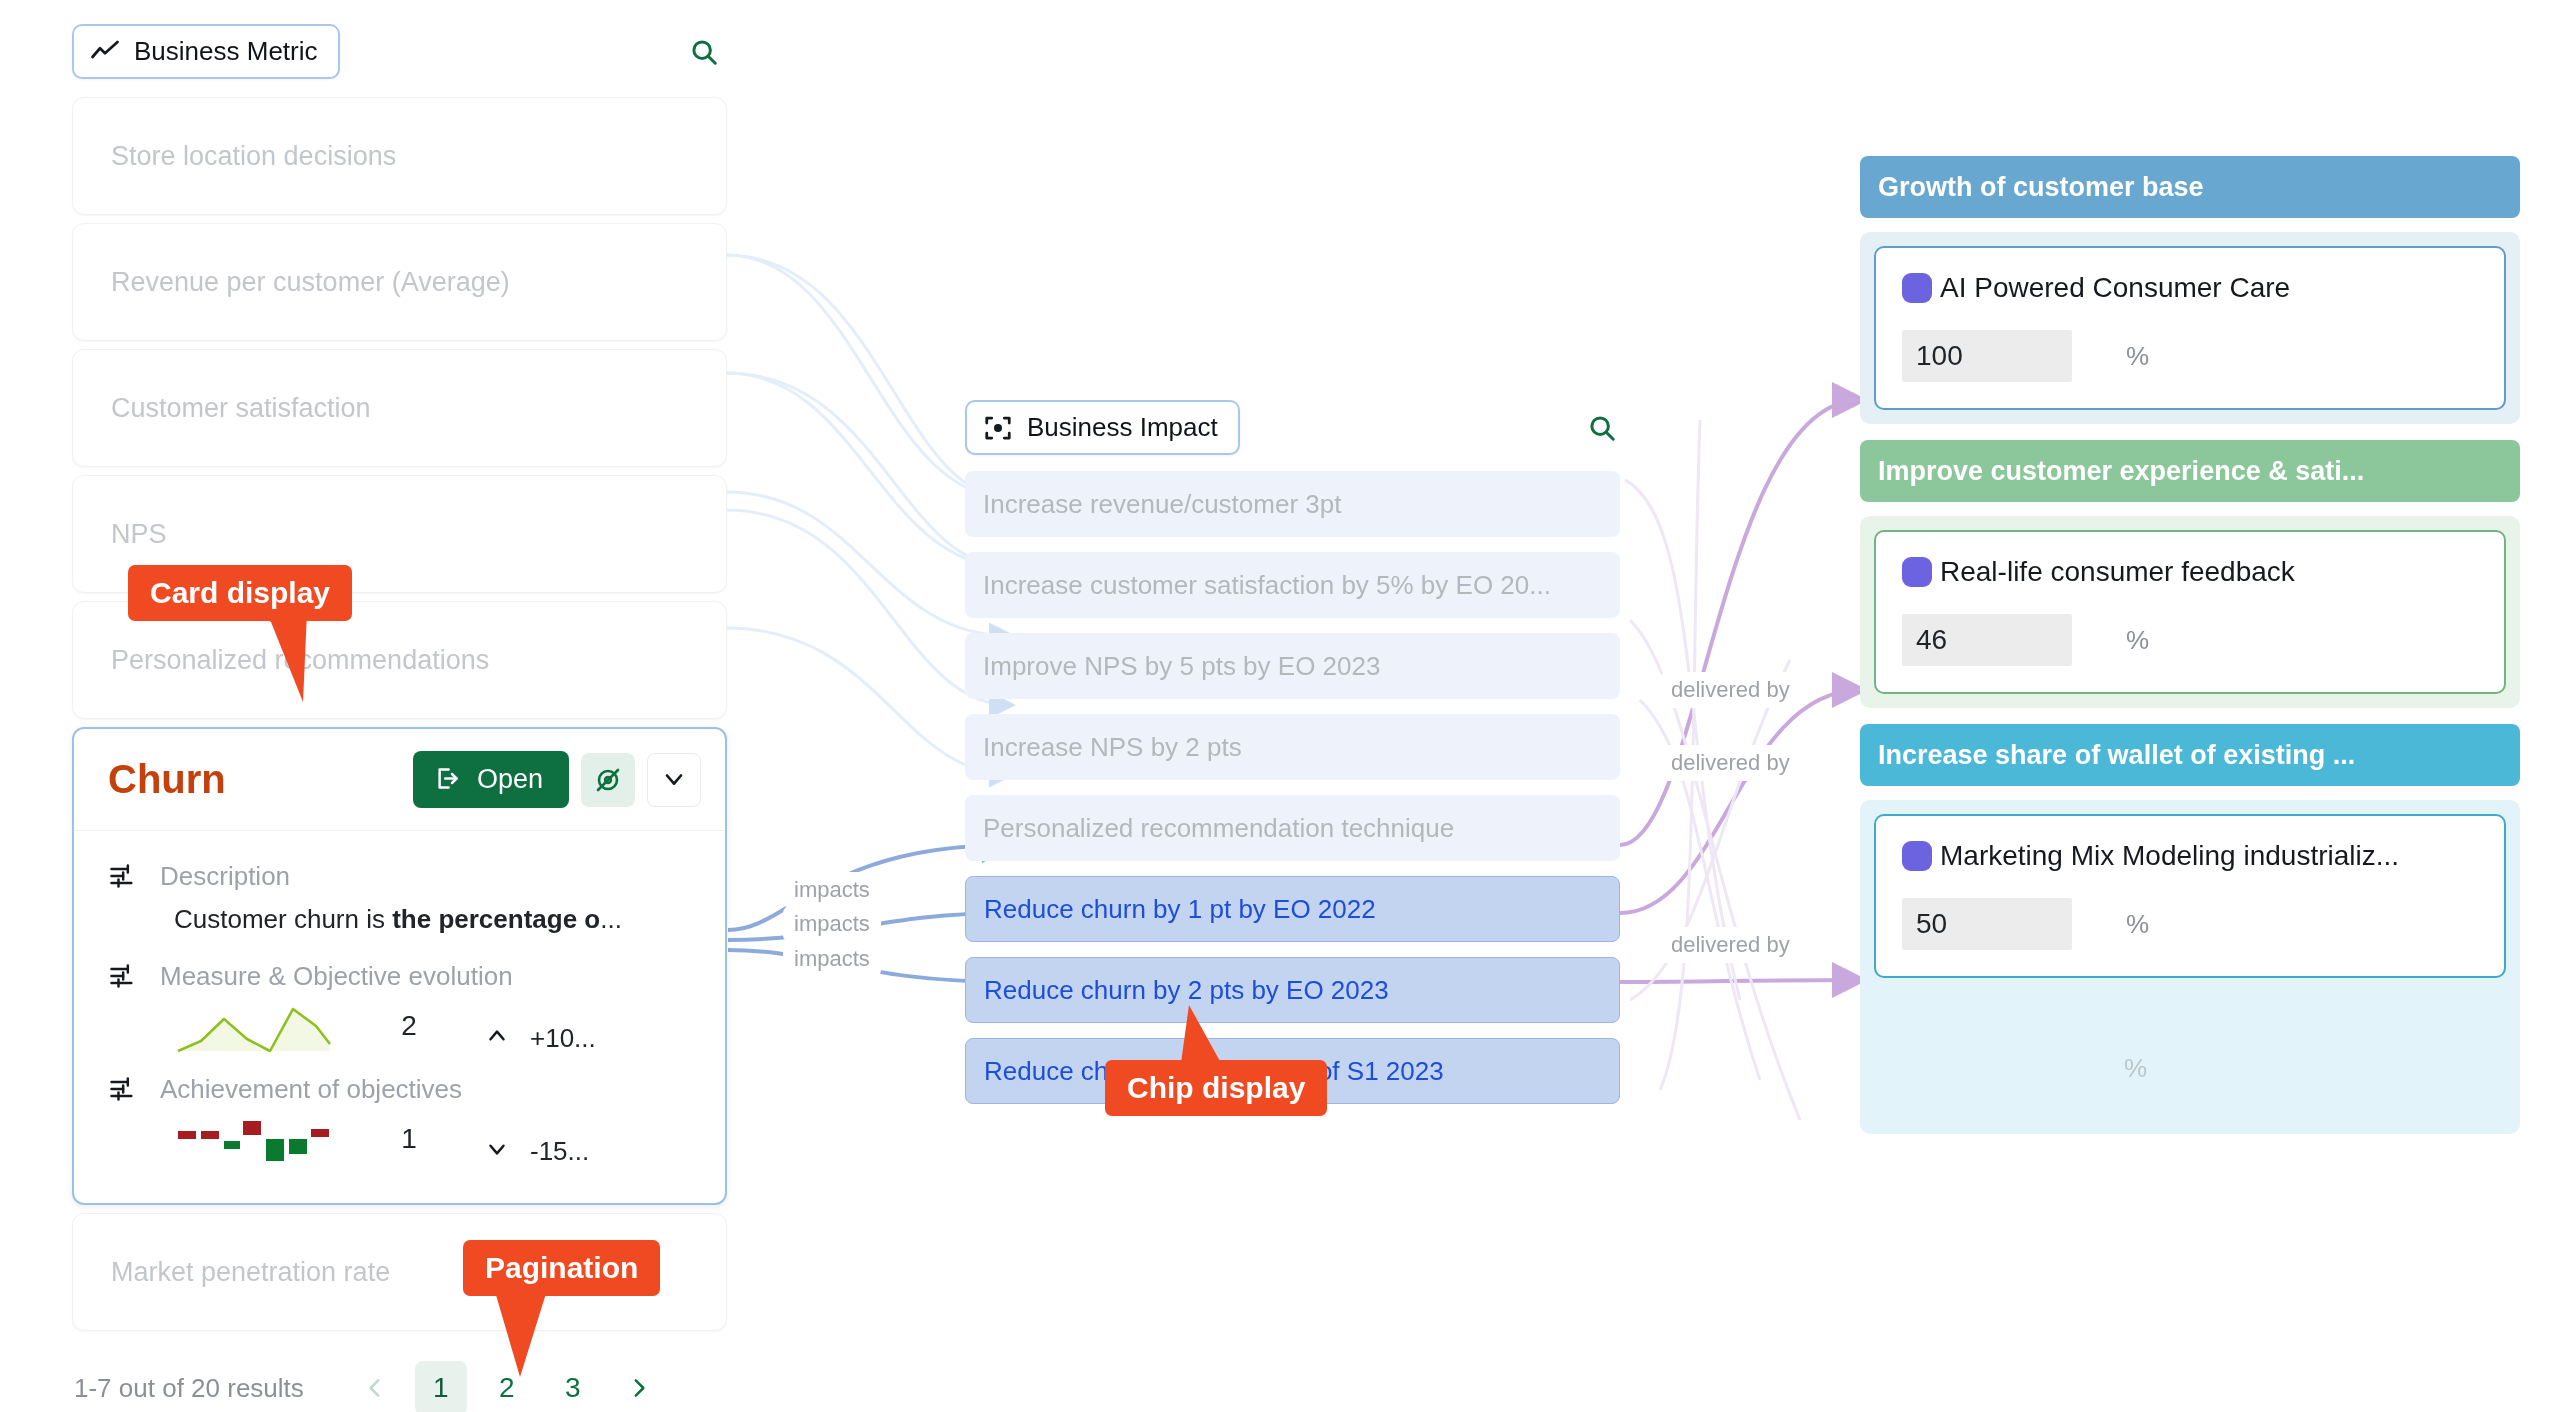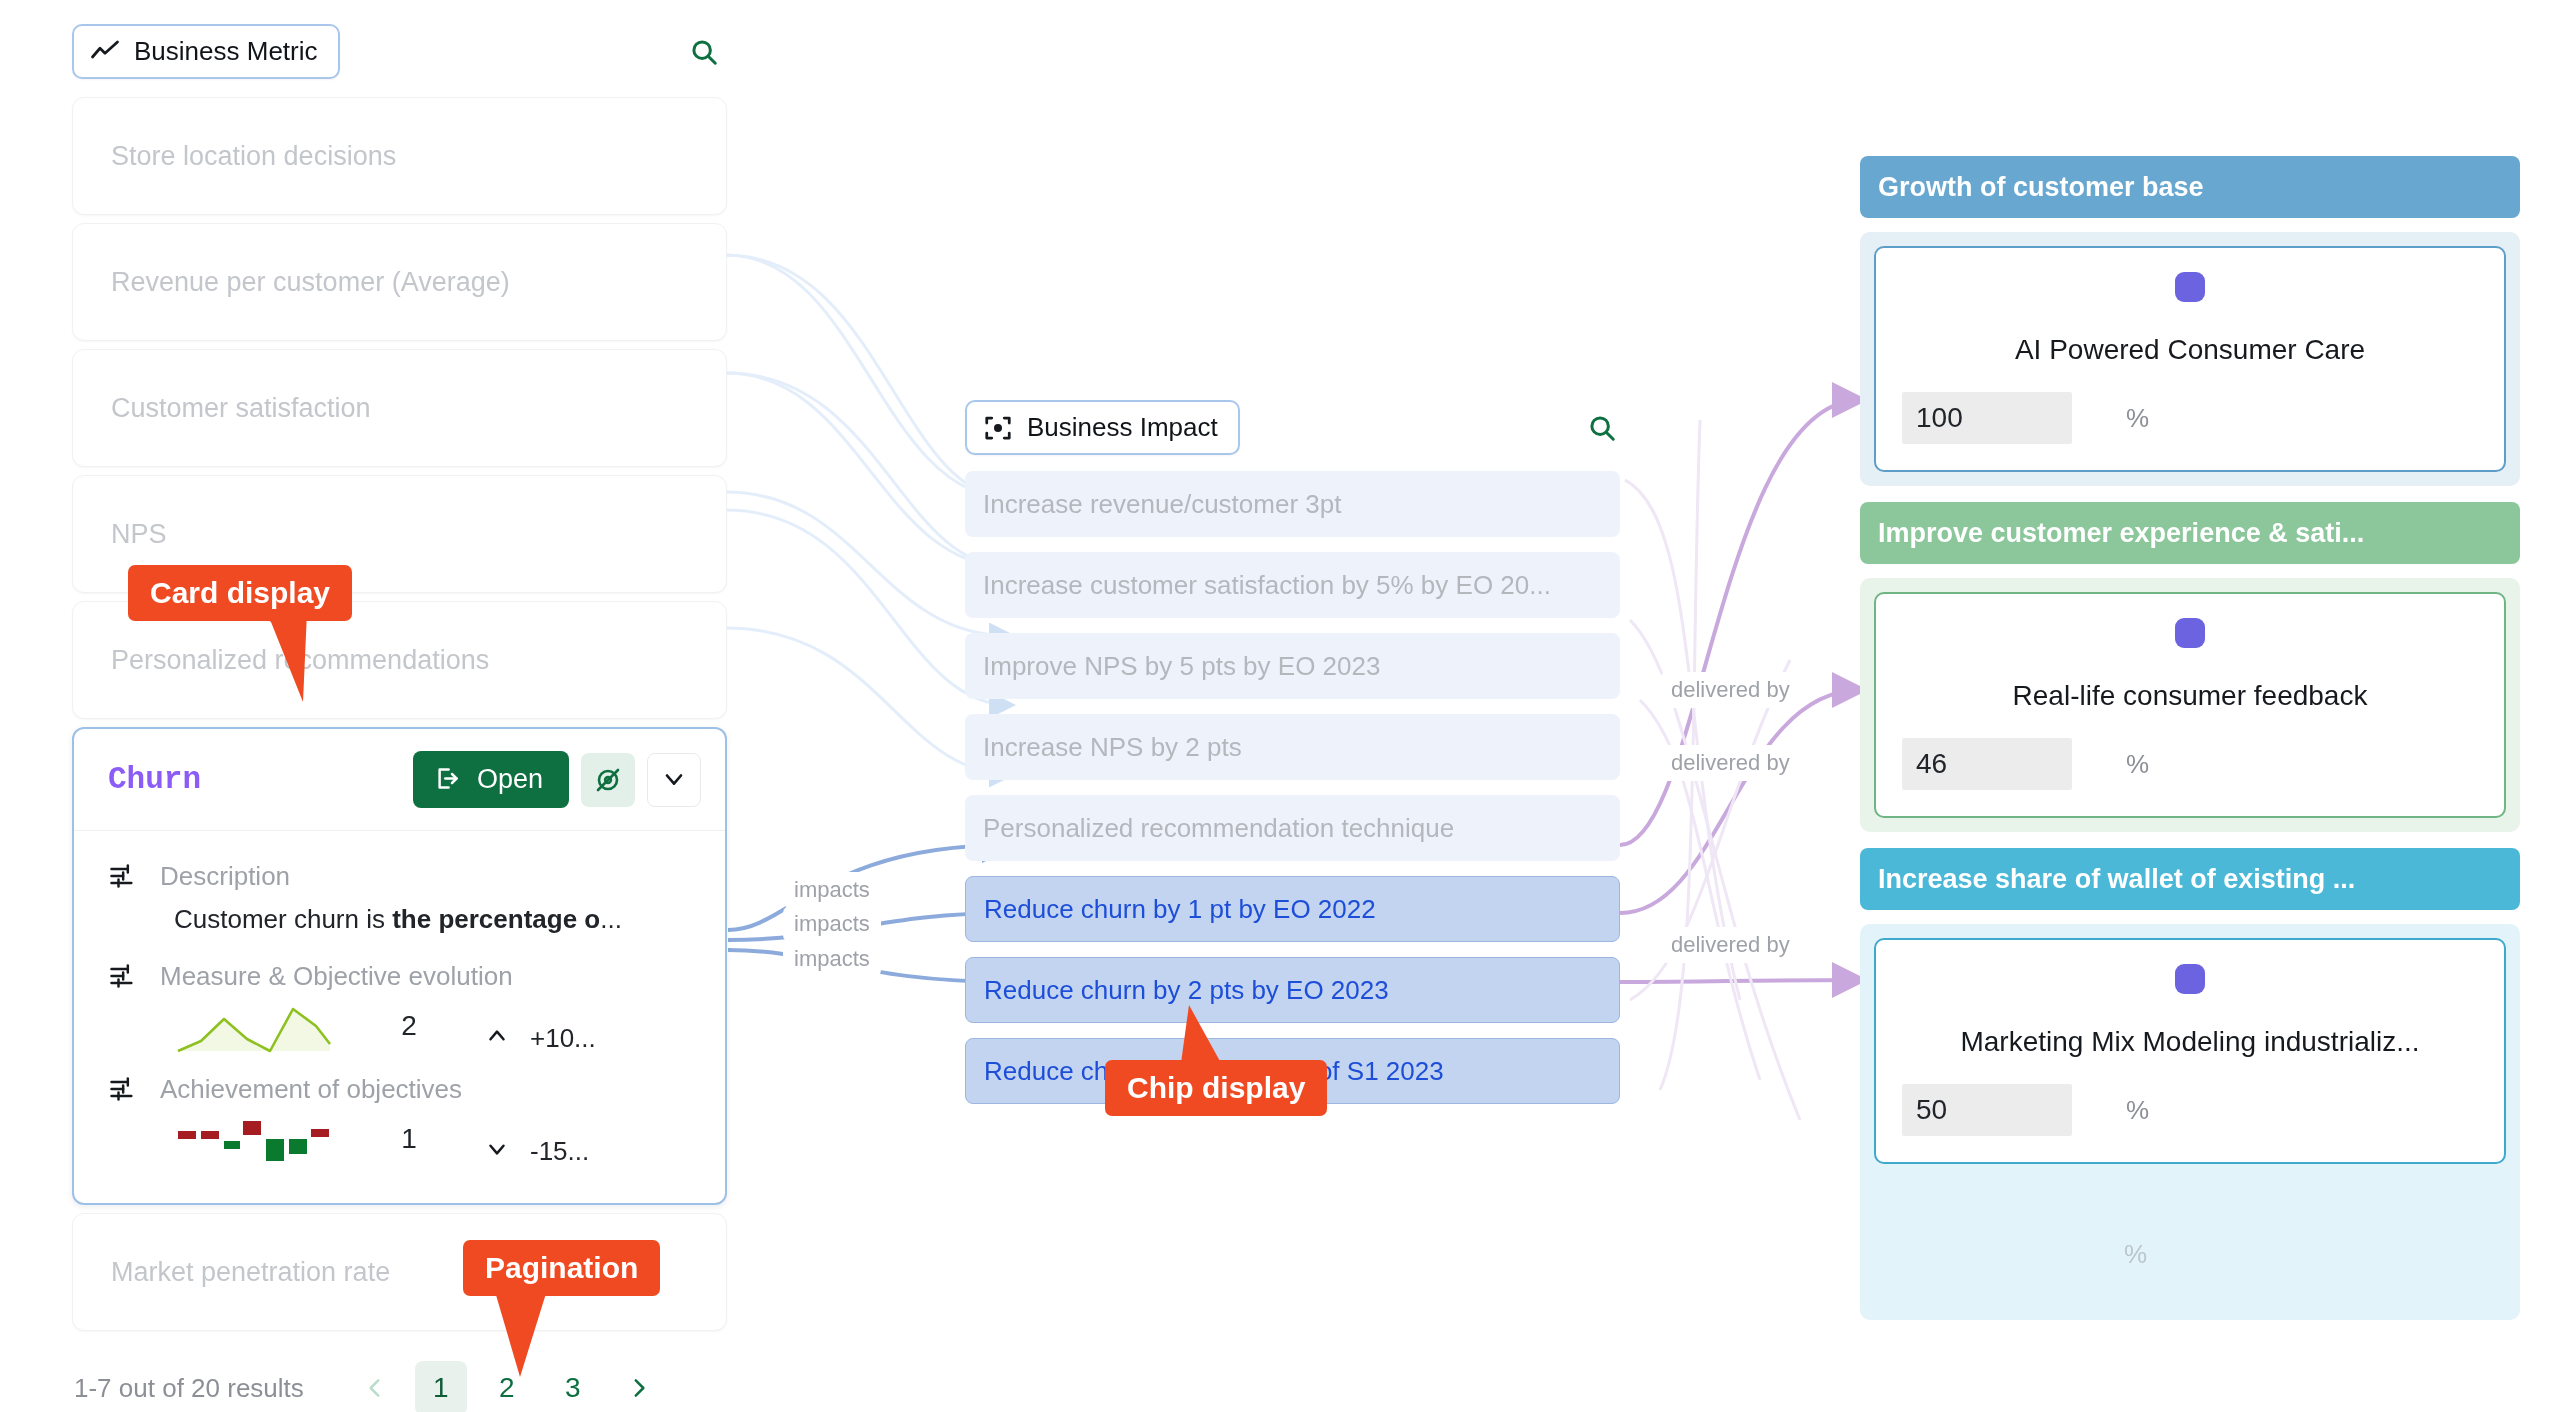--- a/index.html
+++ b/index.html
@@ -55,21 +55,21 @@
     border-radius: 12px;
     margin-bottom: 8px;
     box-shadow: 0 2px 6px rgba(16,24,40,.08);
     overflow: hidden;
   }
   .card-head {
     display: flex; align-items: center; justify-content: space-between;
     padding: 22px 24px 22px 34px;
     border-bottom: 1px solid #eef0f2;
   }
-  .card-title { font-size: 31px; font-weight: 700; color: #8b5cf6; font-family: Liberation Mono, monospace; }
+  .card-title { font-size: 40px; font-weight: 700; color: #c2410c; }
   .card-actions { display: flex; align-items: center; gap: 12px; }
   .btn-open {
     display: inline-flex; align-items: center; gap: 14px;
     background: #0e7041; color: #ffffff;
     border: none; border-radius: 8px;
     padding: 13px 26px 13px 20px;
     font-size: 27px; font-family: inherit; cursor: pointer;
   }
   .btn-icon {
     width: 54px; height: 54px; border-radius: 8px;
@@ -137,21 +137,21 @@
     display: flex; align-items: center; padding: 0 18px;
     color: #ffffff; font-size: 27px; font-weight: 700;
     white-space: nowrap; overflow: hidden;
     margin-bottom: 14px;
   }
   .group-body { border-radius: 10px; padding: 14px; margin-bottom: 16px; }
   .uc-card {
     background: #ffffff; border-radius: 10px;
     padding: 24px 26px 26px 26px;
   }
-  .uc-title { display: flex; align-items: center; gap: 32px; font-size: 28px; color: #16191d; white-space: nowrap; overflow: hidden; flex-direction: column; }
+  .uc-title { display: flex; align-items: center; gap: 8px; font-size: 28px; color: #16191d; white-space: nowrap; overflow: hidden; }
   .dot { width: 30px; height: 30px; border-radius: 9px; background: #6c63e0; flex: 0 0 auto; }
   .uc-metric { display: flex; align-items: center; margin-top: 26px; }
   .uc-input {
     background: #ececec; color: #21252a; font-size: 28px;
     padding: 8px 14px; min-width: 170px; height: 52px;
     display: flex; align-items: center; font-family: inherit;
     border: none; border-radius: 2px;
   }
   .uc-pct { font-size: 26px; color: #8c9096; margin-left: 54px; }
 

